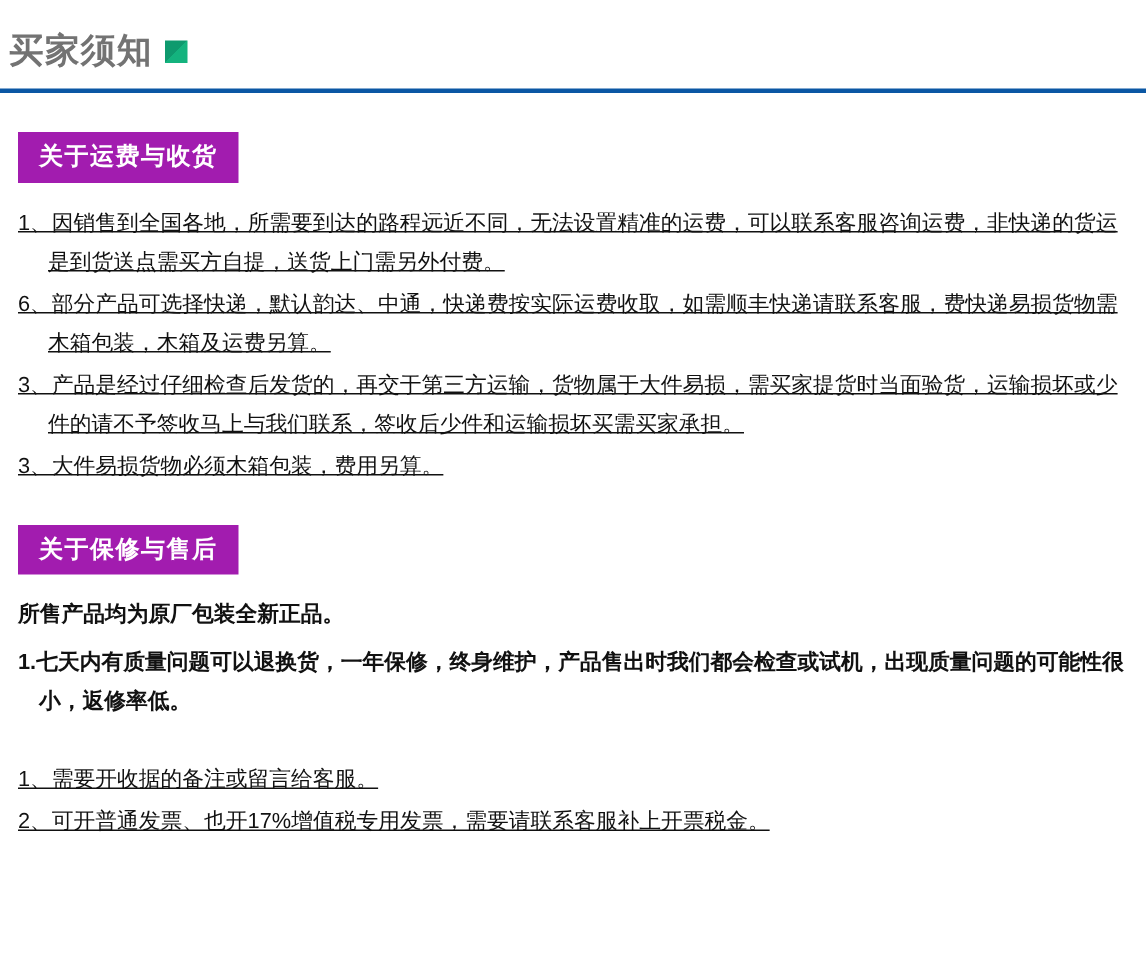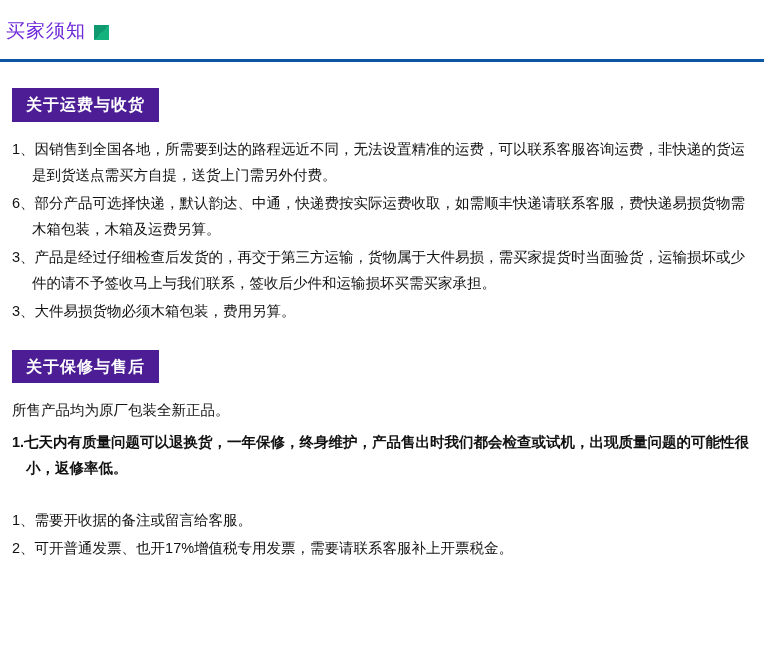--- a/index.html
+++ b/index.html
@@ -23,24 +23,24 @@
   
   .top-header {
     position: relative;
     height: 62px;
     box-sizing: border-box;
     padding: 18px 0 0 6px;
     border-bottom: 3px solid #0b57a4;
   }
   .top-title {
     display: inline-block;
-    font-size: 19px;
-    font-weight: normal;
+    font-size: 23px;
+    font-weight: bold;
     letter-spacing: 1px;
-    color: #6d28d9;
+    color: #737373;
     vertical-align: middle;
   }
   .top-badge {
     display: inline-block;
     width: 15px;
     height: 15px;
     background: linear-gradient(135deg, #0e9a6e 0%, #0e9a6e 50%, #14b37e 50%, #14b37e 100%);
     margin-left: 8px;
     vertical-align: middle;
     position: relative;
@@ -48,47 +48,49 @@
   }
   
   .content {
     padding: 0 12px;
   }
   .section {
     margin-top: 26px;
   }
   .section-title {
     display: inline-block;
-    background: #4c1d95;
+    background: #a21caf;
     color: #ffffff;
     font-size: 16px;
     font-weight: bold;
     padding: 8px 14px 8px 14px;
     line-height: 1.1;
     letter-spacing: 1px;
   }
   .section-body {
     margin-top: 14px;
     font-size: 14.5px;
     line-height: 26px;
     color: #111;
   }
   .para-indent {
     margin: 0 0 2px 0;
     padding-left: 20px;
     text-indent: -20px;
+    text-decoration: underline;
   }
   .para-indent2 {
     margin: 0 0 2px 0;
     padding-left: 14px;
     text-indent: -14px;
     font-weight: bold;
   }
   .plain {
     margin: 2px 0 6px 0;
+    font-weight: bold;
   }
 </style>
 </head>
 <body>
 
 <div class="page">
 
   <div class="top-header">
     <span class="top-title">买家须知</span><span class="top-badge"></span>
   </div>

